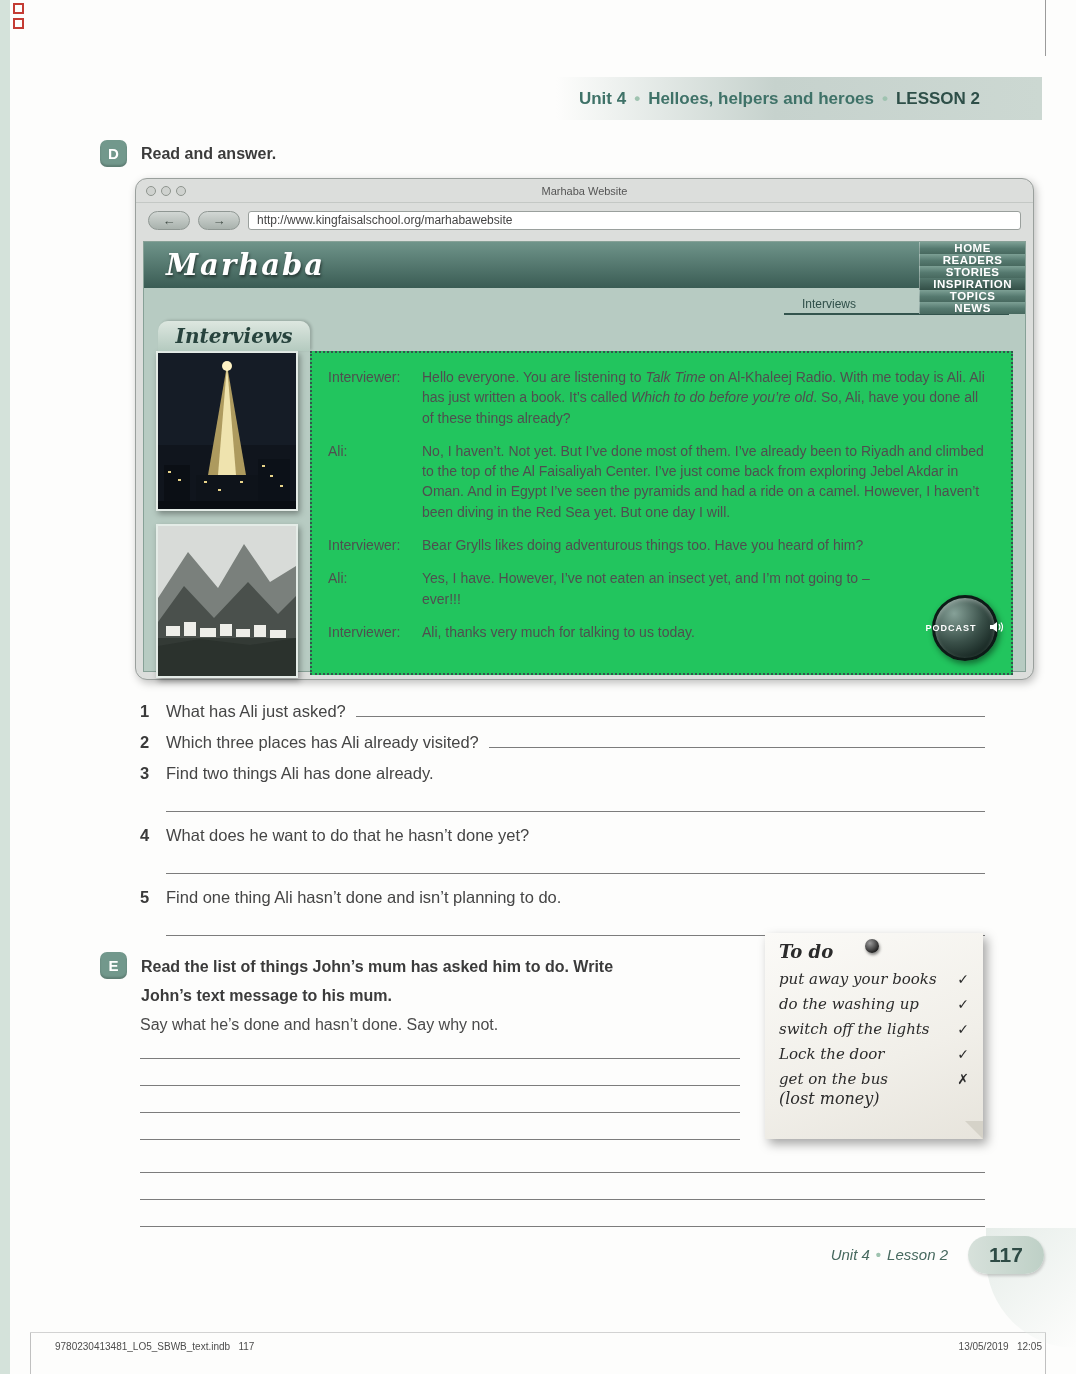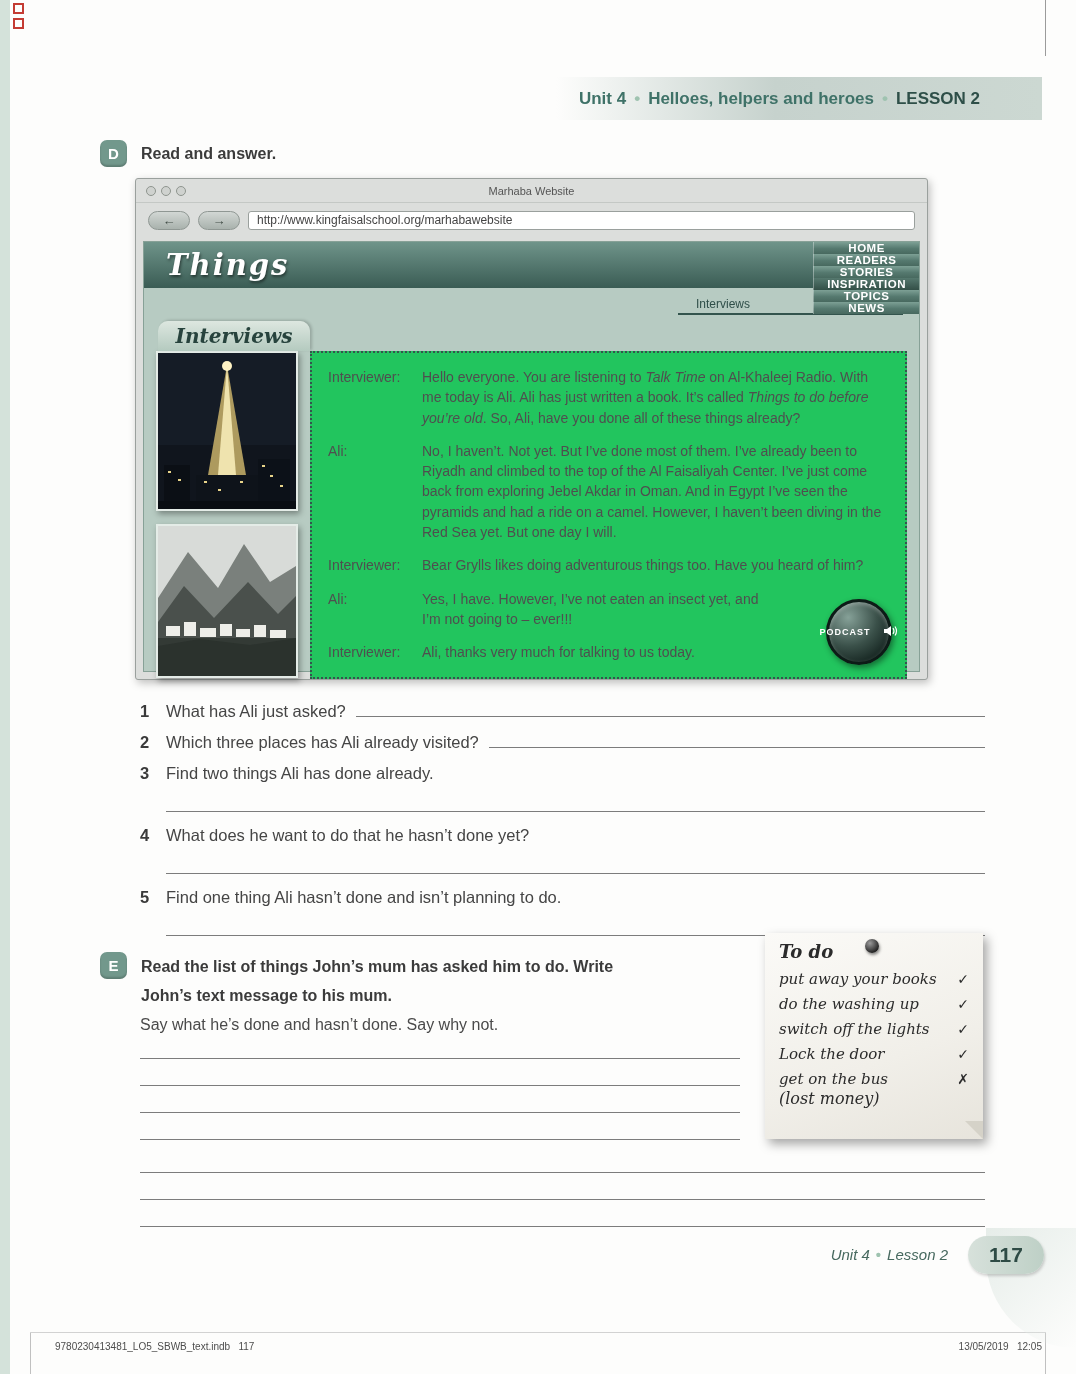--- a/index.html
+++ b/index.html
@@ -41,22 +41,22 @@
     width:27px; height:27px; border-radius:7px; background:#72988c; color:#fff;
     font-weight:bold; font-size:15px; display:flex; align-items:center; justify-content:center;
     box-shadow:inset 0 -2px 2px rgba(0,0,0,0.18); flex-shrink:0;
   }
   .sec-title { font-size:16px; font-weight:bold; color:#3b3b3b; }
   .sec-e-title { width:512px; line-height:29px; }
   .sec-e-sub { position:absolute; left:140px; top:1016px; font-size:16px; color:#4a4a4a; }
 
   
   .browser {
-    position:absolute; left:135px; top:178px; width:793px; height:502px;
-    background:#dcdedc; border:1px solid #9aa09d; border-radius:3px;
+    position:absolute; left:135px; top:178px; width:899px; height:502px;
+    background:#dcdedc; border:1px solid #9aa09d; border-radius:12px;
     box-shadow:2px 3px 8px rgba(0,0,0,0.25);
   }
   .titlebar { height:24px; position:relative; display:flex; align-items:center; border-bottom:1px solid #c4c8c5; }
   .tb-circles { display:flex; gap:5px; margin-left:10px; z-index:2; }
   .tb-circle { width:10px; height:10px; border-radius:50%; background:#cfd2cf; border:1px solid #8f958f; }
   .tb-title { position:absolute; left:0; right:0; text-align:center; font-size:11px; color:#555; }
   .toolbar { height:34px; display:flex; align-items:center; gap:8px; padding:0 12px; }
   .nav-pill {
     width:42px; height:19px; border-radius:10px;
     background:linear-gradient(#d2d7d4,#a9b2ad); border:1px solid #8f9793;
@@ -211,21 +211,21 @@
       <div class="nav-pill">
         <span>→</span>
       </div>
       <div class="url-field">
         <span>http://www.kingfaisalschool.org/marhabawebsite</span>
       </div>
     </div>
 
     <div class="site">
       <div class="site-header">
-        <div class="logo">Things</div>
+        <div class="logo">Marhaba</div>
         <div class="site-nav">
             <div class="nav-btn">HOME</div>
             <div class="nav-btn">READERS</div>
             <div class="nav-btn">STORIES</div>
             <div class="nav-btn active">INSPIRATION</div>
             <div class="nav-btn">TOPICS</div>
             <div class="nav-btn">NEWS</div>
           </div>
       </div>
       <div class="breadcrumb-row">
@@ -281,21 +281,21 @@
                 <rect y="112" width="138" height="38" fill="#333a35"></rect>
                 <polygon points="0,150 0,120 42,113 92,119 138,112 138,150" fill="#2b322d"></polygon>
               </svg>
             </div>
           </div>
 
           <div class="dotted-box">
             <div>
                 <div class="iv-row">
                   <div class="iv-speaker">Interviewer:</div>
-                  <div class="iv-text"><span>Hello everyone. You are listening to </span><span class="it">Talk Time</span><span> on Al-Khaleej Radio. With me today is Ali. Ali has just written a book. It’s called </span><span class="it">Things to do before you’re old</span><span>. So, Ali, have you done all of these things already?</span></div>
+                  <div class="iv-text"><span>Hello everyone. You are listening to </span><span class="it">Talk Time</span><span> on Al-Khaleej Radio. With me today is Ali. Ali has just written a book. It’s called </span><span class="it">Which to do before you’re old</span><span>. So, Ali, have you done all of these things already?</span></div>
                 </div>
                 <div class="iv-row">
                   <div class="iv-speaker">Ali:</div>
                   <div class="iv-text"><span>No, I haven’t. Not yet. But I’ve done most of them. I’ve already been to Riyadh and climbed to the top of the Al Faisaliyah Center. I’ve just come back from exploring Jebel Akdar in Oman. And in Egypt I’ve seen the pyramids and had a ride on a camel. However, I haven’t been diving in the Red Sea yet. But one day I will.</span></div>
                 </div>
                 <div class="iv-row">
                   <div class="iv-speaker">Interviewer:</div>
                   <div class="iv-text"><span>Bear Grylls likes doing adventurous things too. Have you heard of him?</span></div>
                 </div>
                 <div class="iv-row">

